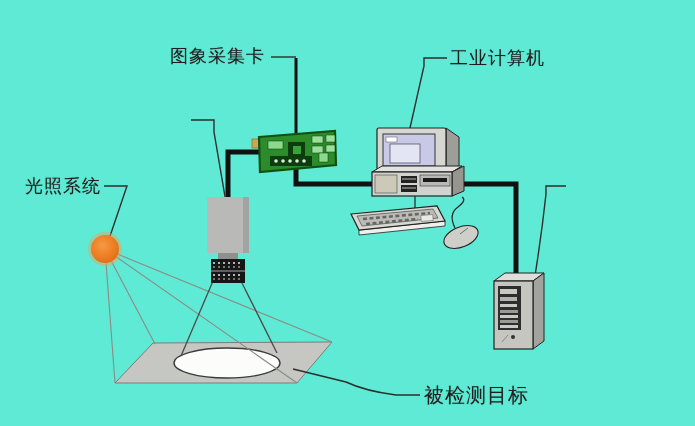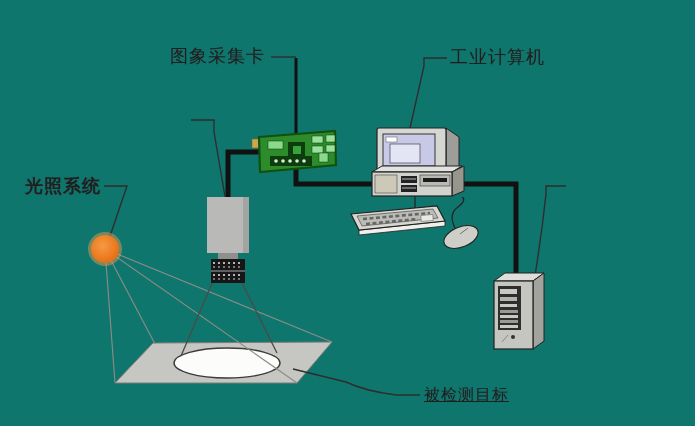--- a/index.html
+++ b/index.html
@@ -1,26 +1,26 @@
 <!DOCTYPE html>
 <html><head>
 <meta charset="utf-8">
 <style>
   html,body{margin:0;padding:0;background:#fff;}
   #stage{
-    position:relative;width:695px;height:426px;background:#0f766e;
+    position:relative;width:695px;height:426px;background:#5eead4;
     font-family:"Liberation Sans","DejaVu Sans",sans-serif;overflow:hidden;
   }
   #stage svg{position:absolute;left:0;top:0;}
   .diagram-label{
     position:absolute;color:#1f1f1f;font-size:18px;letter-spacing:1px;
     font-weight:500;white-space:nowrap;line-height:22px;
     text-shadow:0 0 1px rgba(60,60,60,.35);
   }
-  .diagram-label.big{font-size:16px;text-decoration:underline;}
+  .diagram-label.big{font-size:20px;}
 </style>
 </head>
 <body>
 
 <div id="stage">
 
   <svg width="695" height="426" viewBox="0 0 695 426">
     <defs>
       <radialGradient id="ballGrad" cx="42%" cy="38%" r="70%">
         <stop offset="0%" stop-color="#f59a44"></stop>
@@ -148,20 +148,20 @@
       <rect x="500" y="315" width="18" height="3" fill="#c9c9c4"></rect>
       <rect x="500" y="320" width="18" height="3" fill="#9b9b96"></rect>
       <rect x="500" y="325" width="18" height="3" fill="#c9c9c4"></rect>
       <circle cx="513" cy="337" r="2" fill="#333"></circle>
       <line x1="502" y1="342" x2="508" y2="335" stroke="#777" stroke-width="0.8"></line>
     </g>
   </svg>
 
   <div class="diagram-label" style="left:170px;top:45px;">图象采集卡</div>
 
-  <div class="diagram-label" style="left:450px;top:47px;font-family:Liberation Mono, monospace;">工业计算机</div>
+  <div class="diagram-label" style="left:450px;top:47px;">工业计算机</div>
 
 
-  <div class="diagram-label" style="left:25px;top:175px;font-weight:bold;">光照系统</div>
+  <div class="diagram-label" style="left:25px;top:175px;">光照系统</div>
 
 
   <div class="diagram-label big" style="left:424px;top:384px;">被检测目标</div>
 </div>
 
 </body></html>

